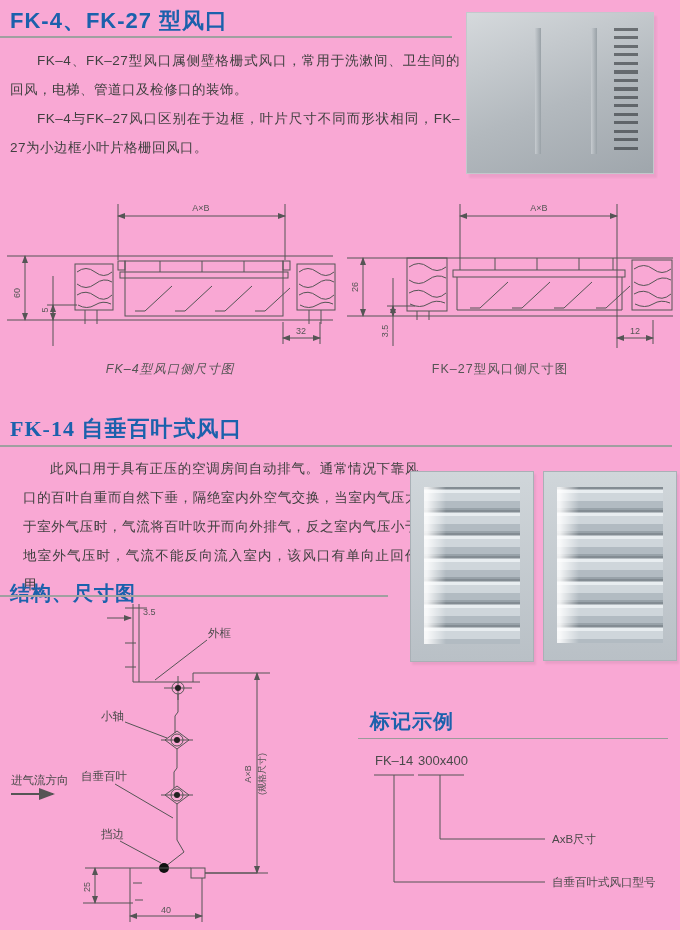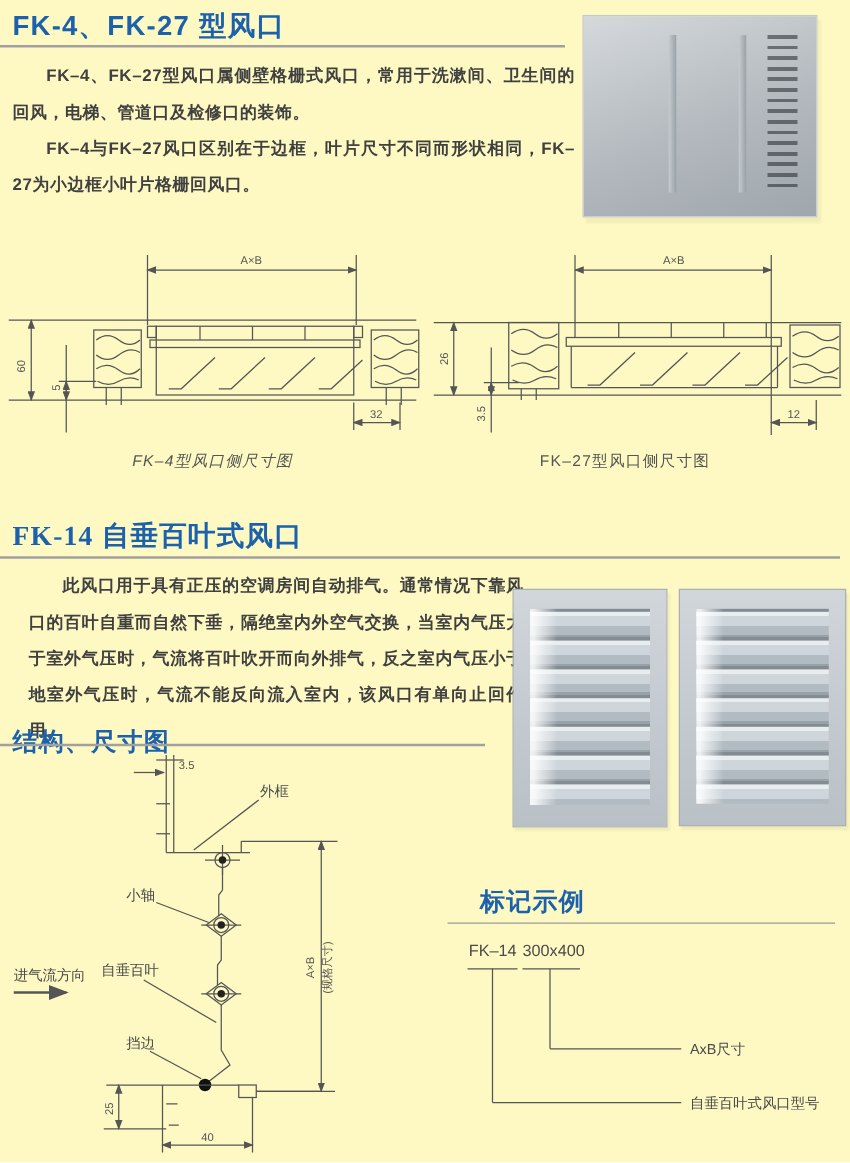--- a/index.html
+++ b/index.html
@@ -1,24 +1,24 @@
 <!DOCTYPE html>
 <html><head>
 <meta charset="utf-8">
 <style>
   html,body{margin:0;padding:0;background:#fff;}
-  .page{position:relative;width:680px;height:930px;background:#fef9c3;overflow:hidden;
+  .page{position:relative;width:680px;height:930px;background:#f9a8d4;overflow:hidden;
         font-family:"Liberation Sans","DejaVu Sans",sans-serif;color:#3f3f3f;}
   .h-blue{position:absolute;margin:0;font-weight:bold;color:#1b61ac;letter-spacing:1px;}
   .h-lg{font-size:22px;}
   .h-md{font-size:20px;}
   .rule{position:absolute;height:2px;background:#a0a0a0;}
   .rule-thin{position:absolute;height:1px;background:#9a9a9a;}
   .body-text{position:absolute;font-size:13.5px;line-height:29px;text-align:justify;color:#404040;letter-spacing:0.5px;}
-  .body-text p{margin:0;text-indent:2em;font-weight:bold;}
+  .body-text p{margin:0;text-indent:2em;}
   .caption{position:absolute;font-size:12.5px;color:#555;text-align:center;letter-spacing:1px;}
   svg{position:absolute;overflow:visible;}
   svg text{font-family:"Liberation Sans","DejaVu Sans",sans-serif;fill:#555;}
   .dimtxt{font-size:9px;}
   .lbltxt{font-size:11.5px;fill:#4a4a4a;}
   
   .photo-grille{position:absolute;left:466px;top:12px;width:186px;height:160px;
       background:linear-gradient(160deg,#d5d9dc,#b3b9be 55%,#9fa6ac);
       border:1px solid #c3c8cc;box-shadow:3px 4px 2px rgba(0,0,0,0.05);}
   .photo-grille .g-inner{position:absolute;left:15px;top:15px;right:15px;bottom:19px;
@@ -251,21 +251,21 @@
     <text class="lbltxt" x="96" y="120">小轴</text>
     <text class="lbltxt" x="76" y="180">自垂百叶</text>
     <text class="lbltxt" x="6" y="184">进气流方向</text>
     <text class="lbltxt" x="96" y="238">挡边</text>
     <text class="dimtxt" transform="translate(246,174) rotate(-90)" text-anchor="middle">A×B</text>
     <text class="dimtxt" transform="translate(260,174) rotate(-90)" text-anchor="middle">(规格尺寸)</text>
     <text class="dimtxt" transform="translate(85,287) rotate(-90)" text-anchor="middle">25</text>
     <text class="dimtxt" x="161" y="313" text-anchor="middle">40</text>
   </svg>
 
-  <h2 class="h-blue h-md" style="left:384px;top:708px;">标记示例</h2>
+  <h2 class="h-blue h-md" style="left:370px;top:708px;">标记示例</h2>
   <div class="rule-thin" style="left:358px;top:738px;width:310px;"></div>
 
   <svg style="left:360px;top:744px;" width="320" height="160" viewBox="0 0 320 160">
     <g stroke="#555" stroke-width="1" fill="none">
       <line x1="14" y1="31" x2="54" y2="31"></line>
       <line x1="58" y1="31" x2="104" y2="31"></line>
       <line x1="34" y1="31" x2="34" y2="138"></line>
       <line x1="34" y1="138" x2="185" y2="138"></line>
       <line x1="80" y1="31" x2="80" y2="95"></line>
       <line x1="80" y1="95" x2="185" y2="95"></line>

